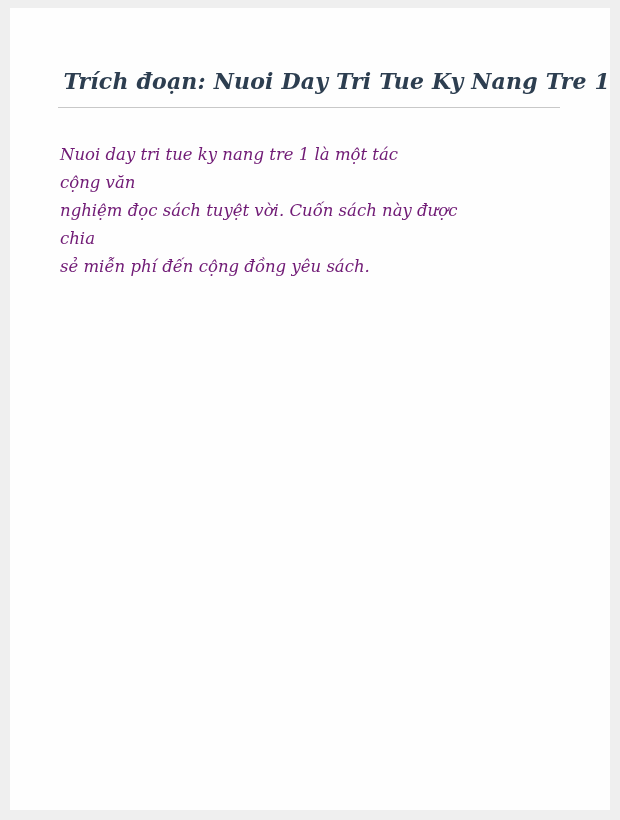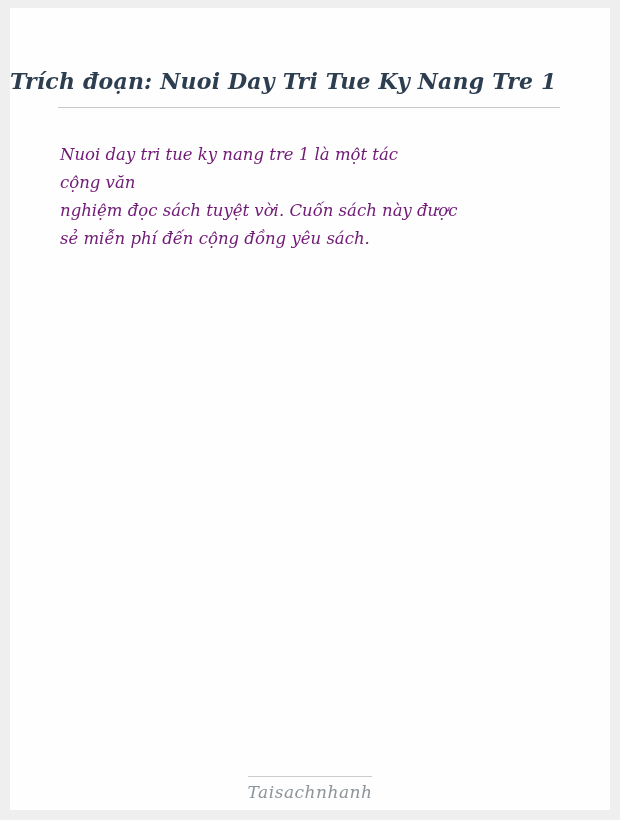--- a/index.html
+++ b/index.html
@@ -20,21 +20,21 @@
     left: 10px;
     top: 8px;
     width: 600px;
     height: 802px;
     background: #fefefe;
     box-sizing: border-box;
   }
   .page-title {
     margin: 0;
     padding-top: 60px;
-    text-align: left;
+    text-align: right;
     font-family: "DejaVu Serif", serif;
     font-style: italic;
     font-weight: bold;
     font-size: 22px;
     line-height: 1.25;
     color: #2d3e50;
     letter-spacing: 0.2px;
   }
   .title-divider {
     border: none;
@@ -82,22 +82,19 @@
   <div class="page">
 
     <h1 class="page-title">Trích đoạn: Nuoi Day Tri Tue Ky Nang Tre 1</h1>
 
     <hr class="title-divider">
 
     <div class="excerpt">
       <div class="excerpt-line">Nuoi day tri tue ky nang tre 1 là một tác</div>
       <div class="excerpt-line">cộng văn</div>
       <div class="excerpt-line">nghiệm đọc sách tuyệt vời. Cuốn sách này được</div>
+      <div class="excerpt-line">chia</div>
       <div class="excerpt-line">sẻ miễn phí đến cộng đồng yêu sách.</div>
     </div>
 
-    <div class="page-footer">
-      <hr class="footer-divider">
-      <div class="footer-brand">Taisachnhanh</div>
-    </div>
 
   </div>
 </div>
 
 </body></html>

